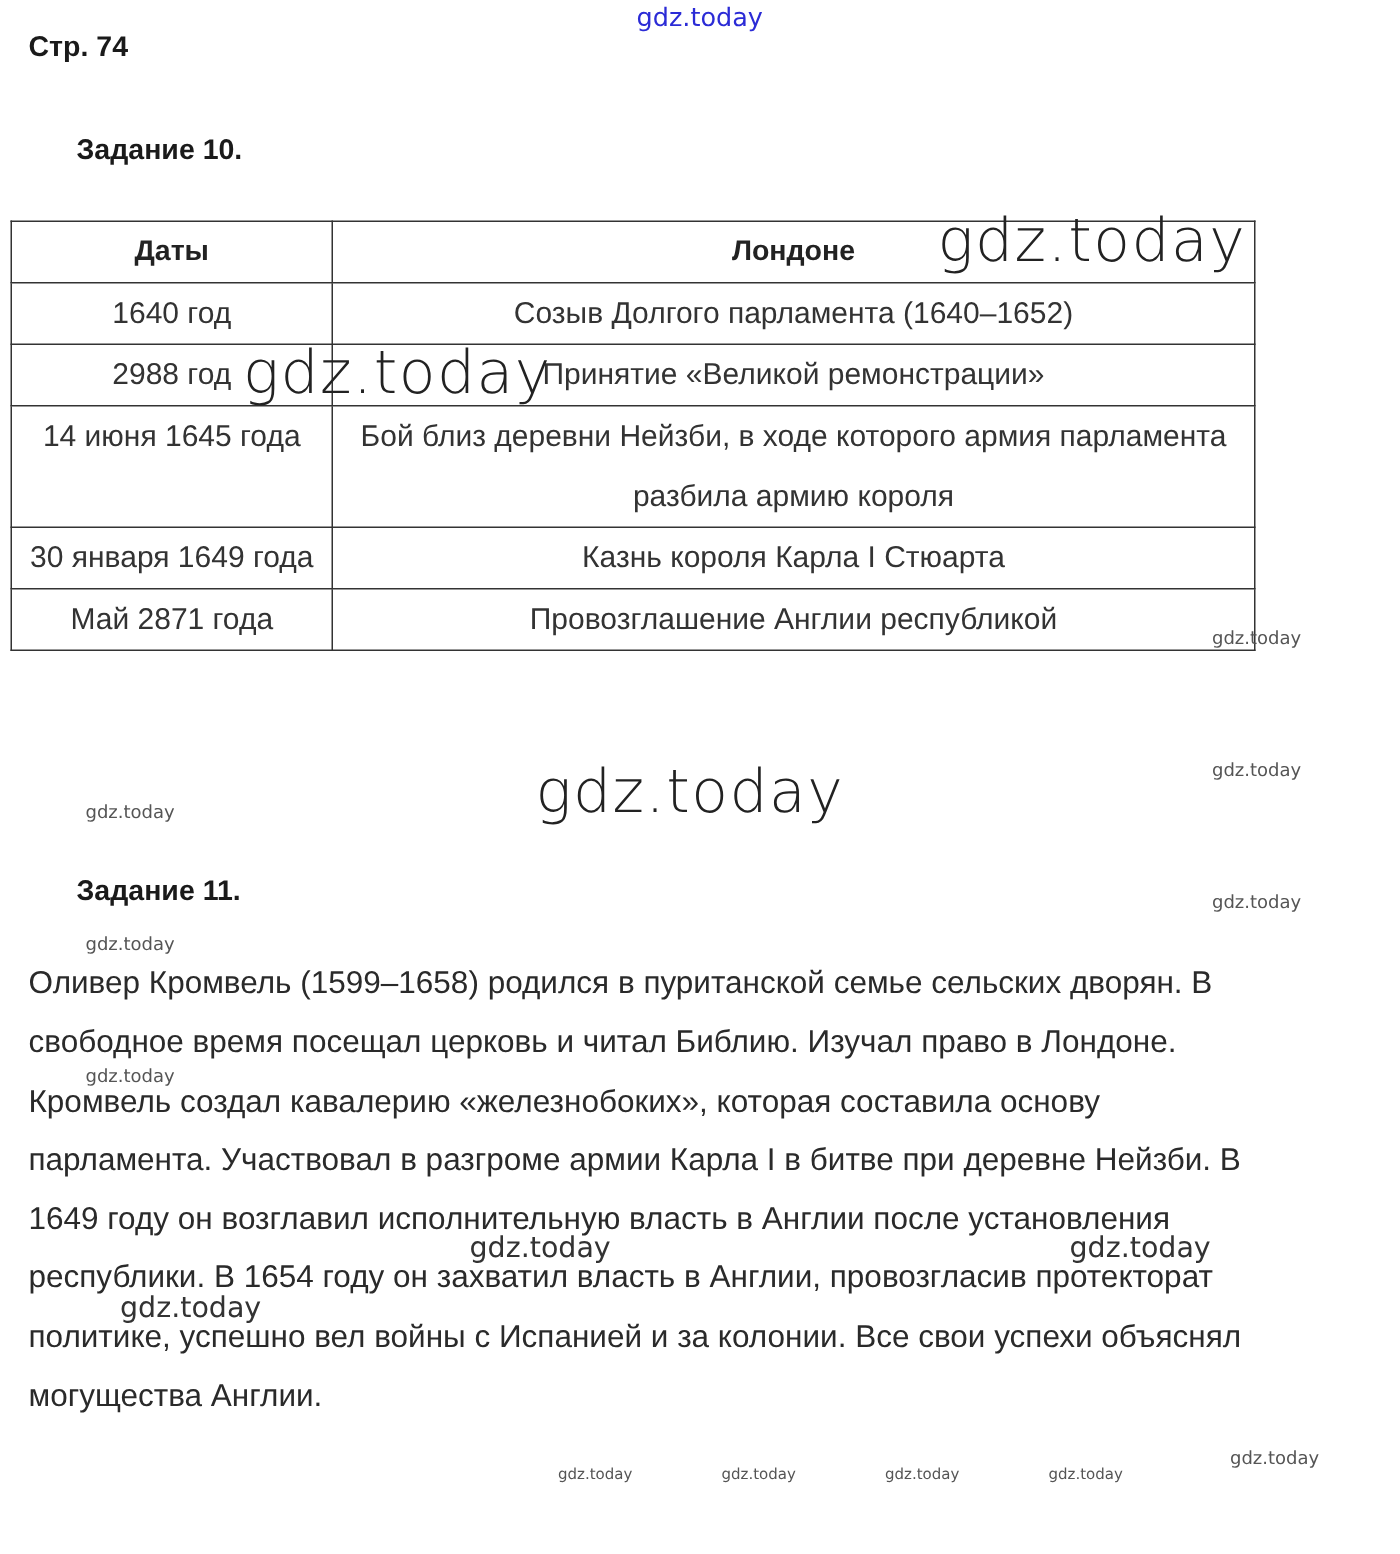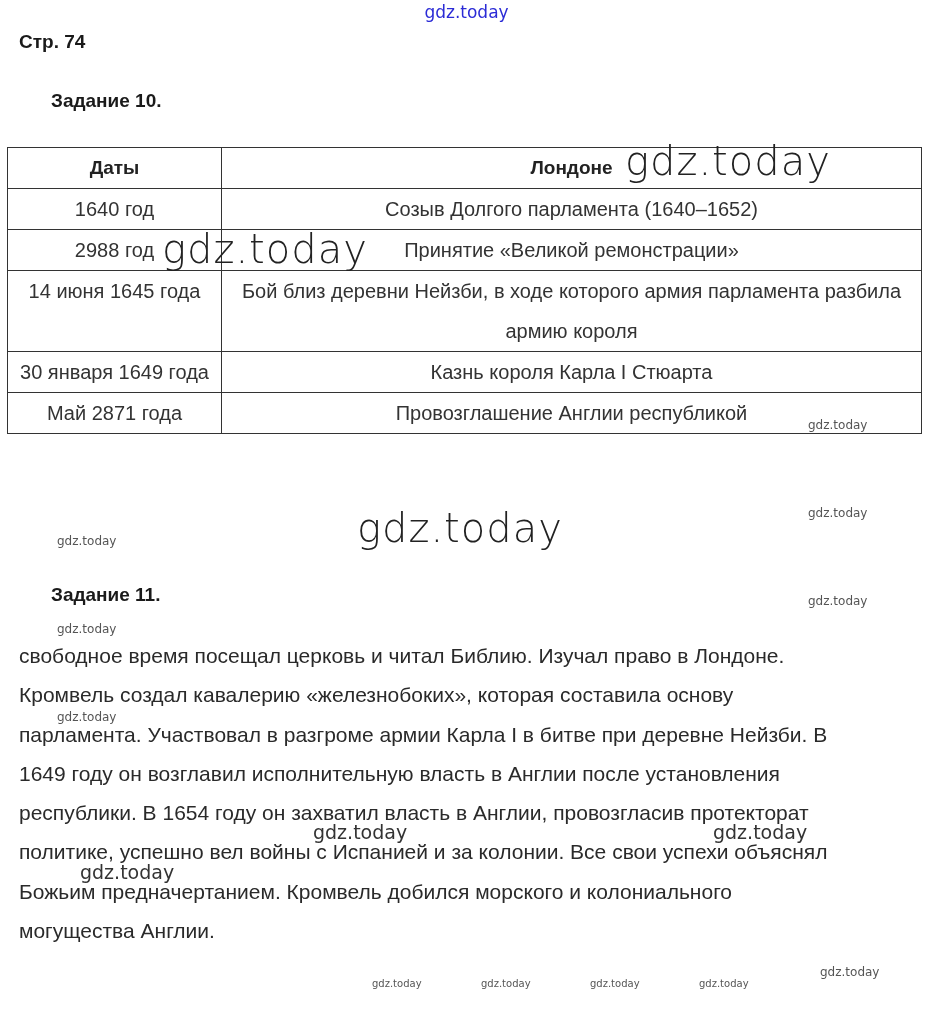--- a/index.html
+++ b/index.html
@@ -1,24 +1,24 @@
 <!DOCTYPE html>
 <html><head>
   <meta charset="utf-8">
   <style>
     html, body { margin: 0; padding: 0; background: #ffffff; }
     body { width: 933px; height: 1036px; position: relative; overflow: hidden;
            font-family: "Liberation Sans", sans-serif; color: #222; }
     .wm-top { position: absolute; top: 2px; left: 0; width: 933px; text-align: center;
               font-family: "DejaVu Sans", sans-serif; font-size: 17px; color: #2b2bd6; letter-spacing: 0px; }
-    .page-label { position: absolute; left: 19px; top: 31px; font-size: 19px; font-weight: bold; color: #1a1a1a; }
+    .page-label { position: absolute; left: 19px; top: 21px; font-size: 19px; font-weight: bold; color: #1a1a1a; }
     .task-title { position: absolute; left: 19px; font-size: 19px; font-weight: bold; color: #1a1a1a; margin-left: 32px; }
     #task10 { top: 90px; }
     #task11 { top: 584px; }
-    table.events { position: absolute; left: 7px; top: 147px; width: 915px; border-collapse: collapse;
+    table.events { position: absolute; left: 7px; top: 147px; width: 830px; border-collapse: collapse;
                    font-size: 20px; color: #333; }
     table.events td, table.events th { border: 1.5px solid #333; text-align: center; vertical-align: top;
                    padding: 0 4px; line-height: 40px; font-weight: normal; }
     table.events th { font-weight: bold; font-size: 19px; color: #222; height: 40px; }
     table.events td.date { width: 205px; }
     .wm { position: absolute; font-family: "DejaVu Sans", sans-serif; color: #555; white-space: nowrap; }
     .wm.big { font-size: 40px; color: #222; font-weight: 300; letter-spacing: 1px; }
     .wm.small { font-size: 12px; }
     .wm.mid { font-size: 19px; color: #333; }
     .wm.tiny { font-size: 10px; }
@@ -72,27 +72,27 @@
 <div class="wm small" style="left:808px; top:506px;">gdz.today</div>
 <div class="wm big" style="left:357px; top:505px;">gdz.today</div>
 <div class="wm small" style="left:57px; top:534px;">gdz.today</div>
 
 <div class="task-title" id="task11">Задание 11.</div>
 
 <div class="wm small" style="left:808px; top:594px;">gdz.today</div>
 <div class="wm small" style="left:57px; top:622px;">gdz.today</div>
 
 <div class="body-text">
+  <p>Оливер Кромвель (1599–1658) родился в пуританской семье сельских дворян. В</p>
   <p>свободное время посещал церковь и читал Библию. Изучал право в Лондоне.</p>
   <p>Кромвель создал кавалерию «железнобоких», которая составила основу</p>
   <p>парламента. Участвовал в разгроме армии Карла I в битве при деревне Нейзби. В</p>
   <p>1649 году он возглавил исполнительную власть в Англии после установления</p>
   <p>республики. В 1654 году он захватил власть в Англии, провозгласив протекторат</p>
   <p>политике, успешно вел войны с Испанией и за колонии. Все свои успехи объяснял</p>
-  <p>Божьим предначертанием. Кромвель добился морского и колониального</p>
   <p>могущества Англии.</p>
 </div>
 
 <div class="wm small" style="left:57px; top:710px;">gdz.today</div>
 <div class="wm mid" style="left:313px; top:821px;">gdz.today</div>
 <div class="wm mid" style="left:713px; top:821px;">gdz.today</div>
 <div class="wm mid" style="left:80px; top:861px;">gdz.today</div>
 <div class="wm small" style="left:820px; top:965px;">gdz.today</div>
 <div class="wm tiny" style="left:372px; top:978px;">gdz.today</div>
 <div class="wm tiny" style="left:481px; top:978px;">gdz.today</div>

